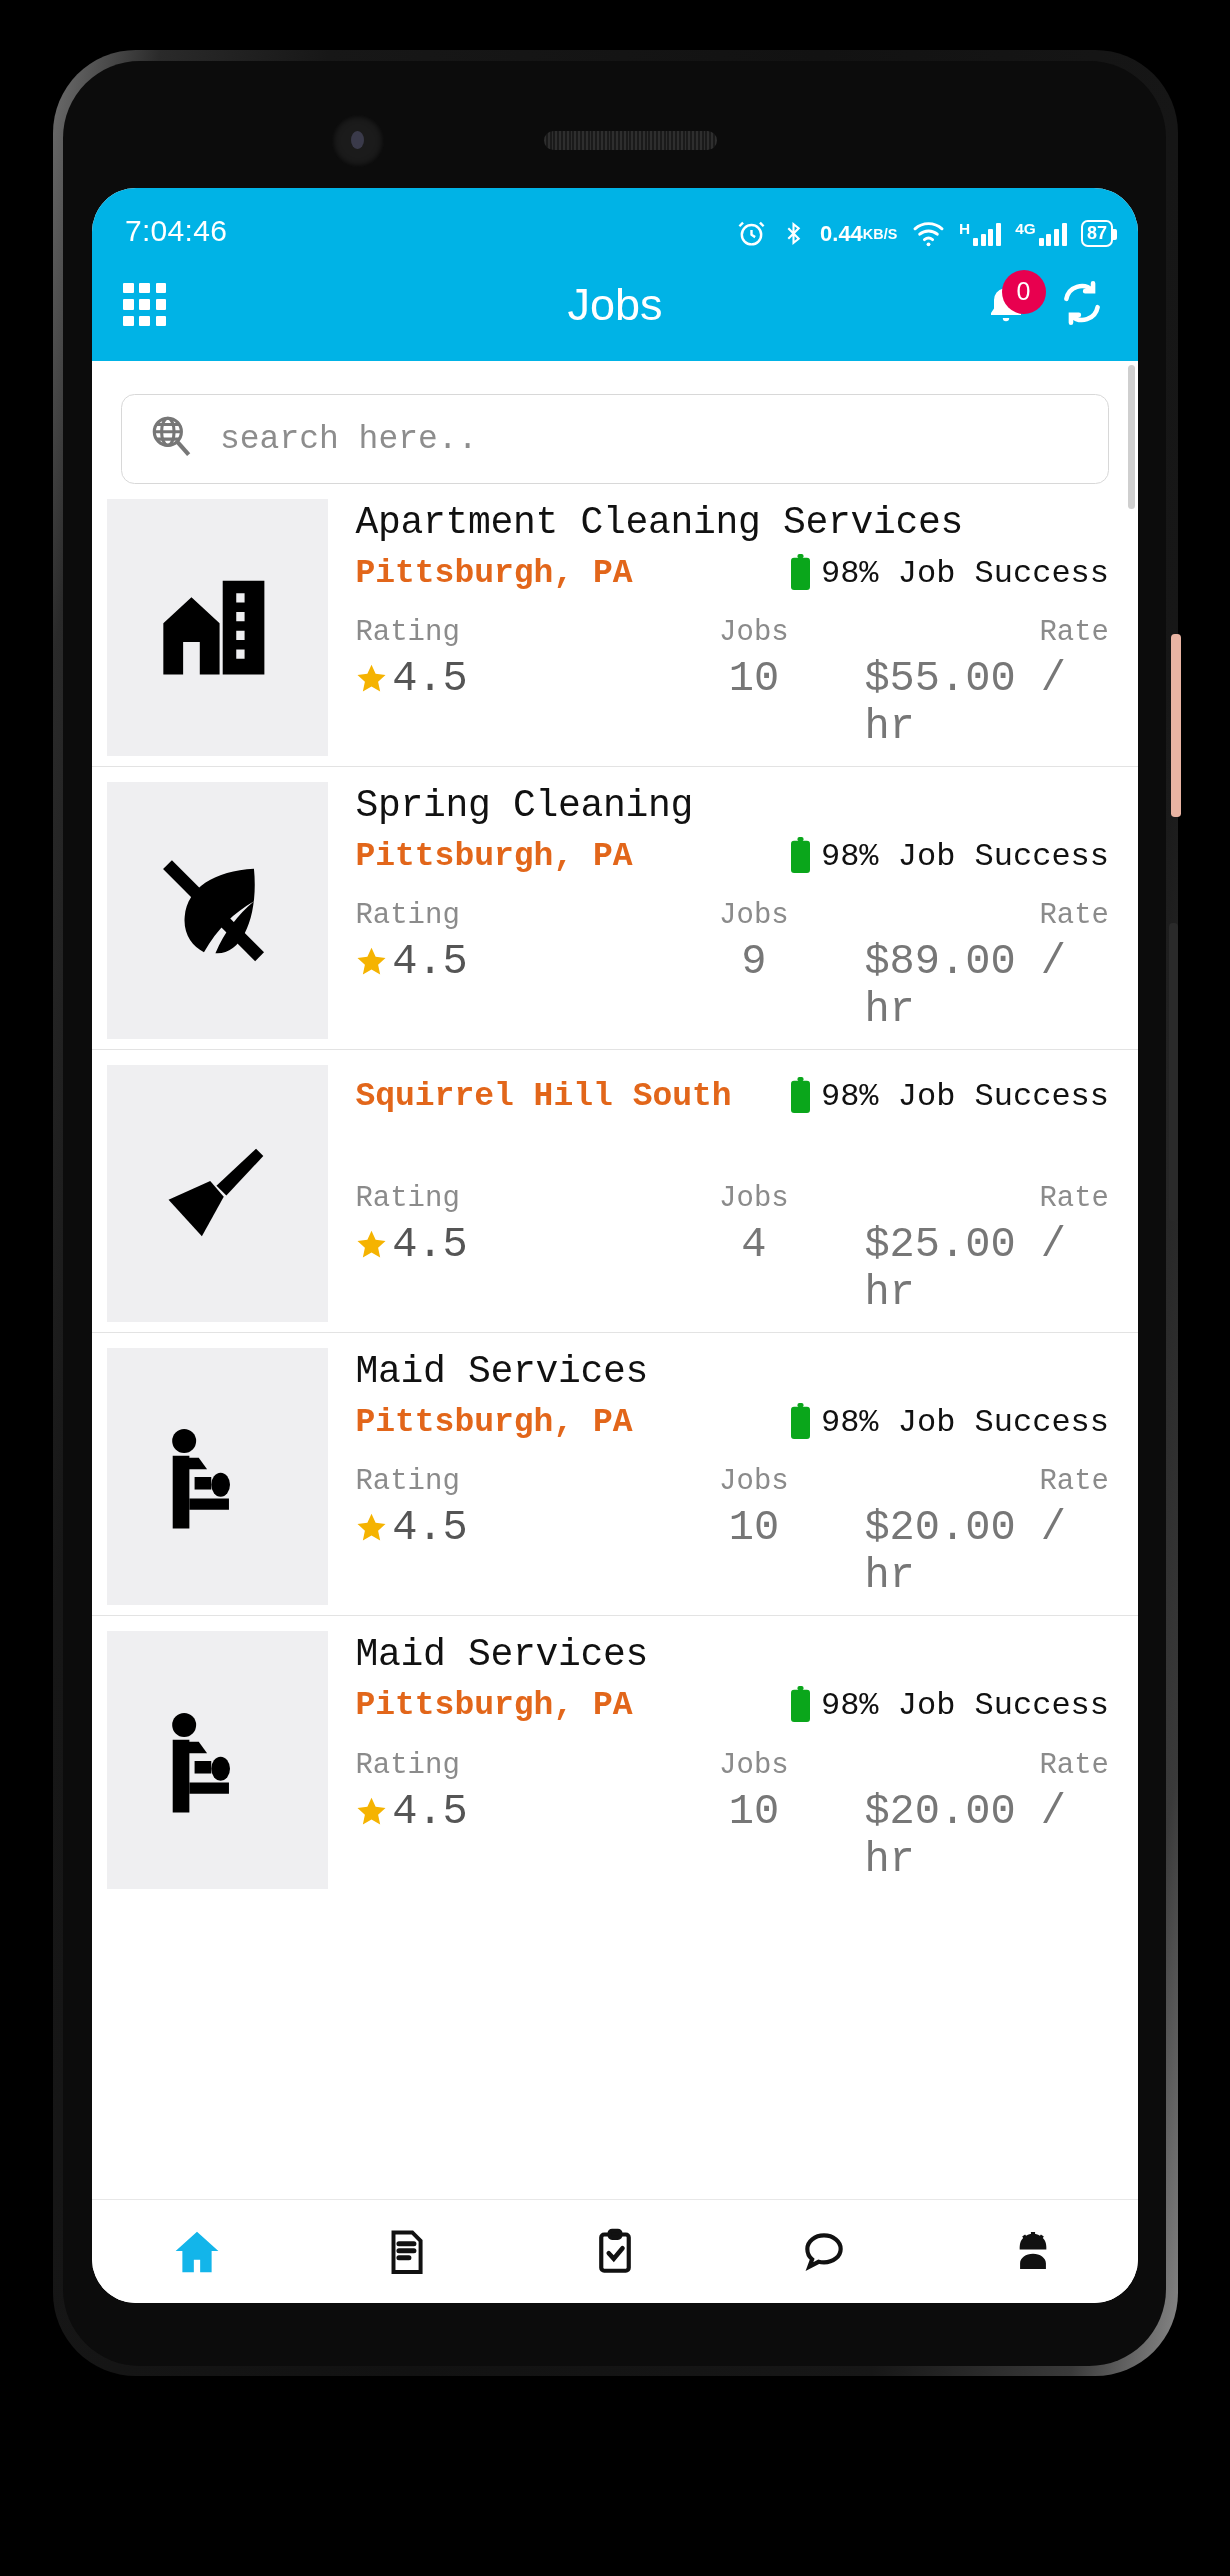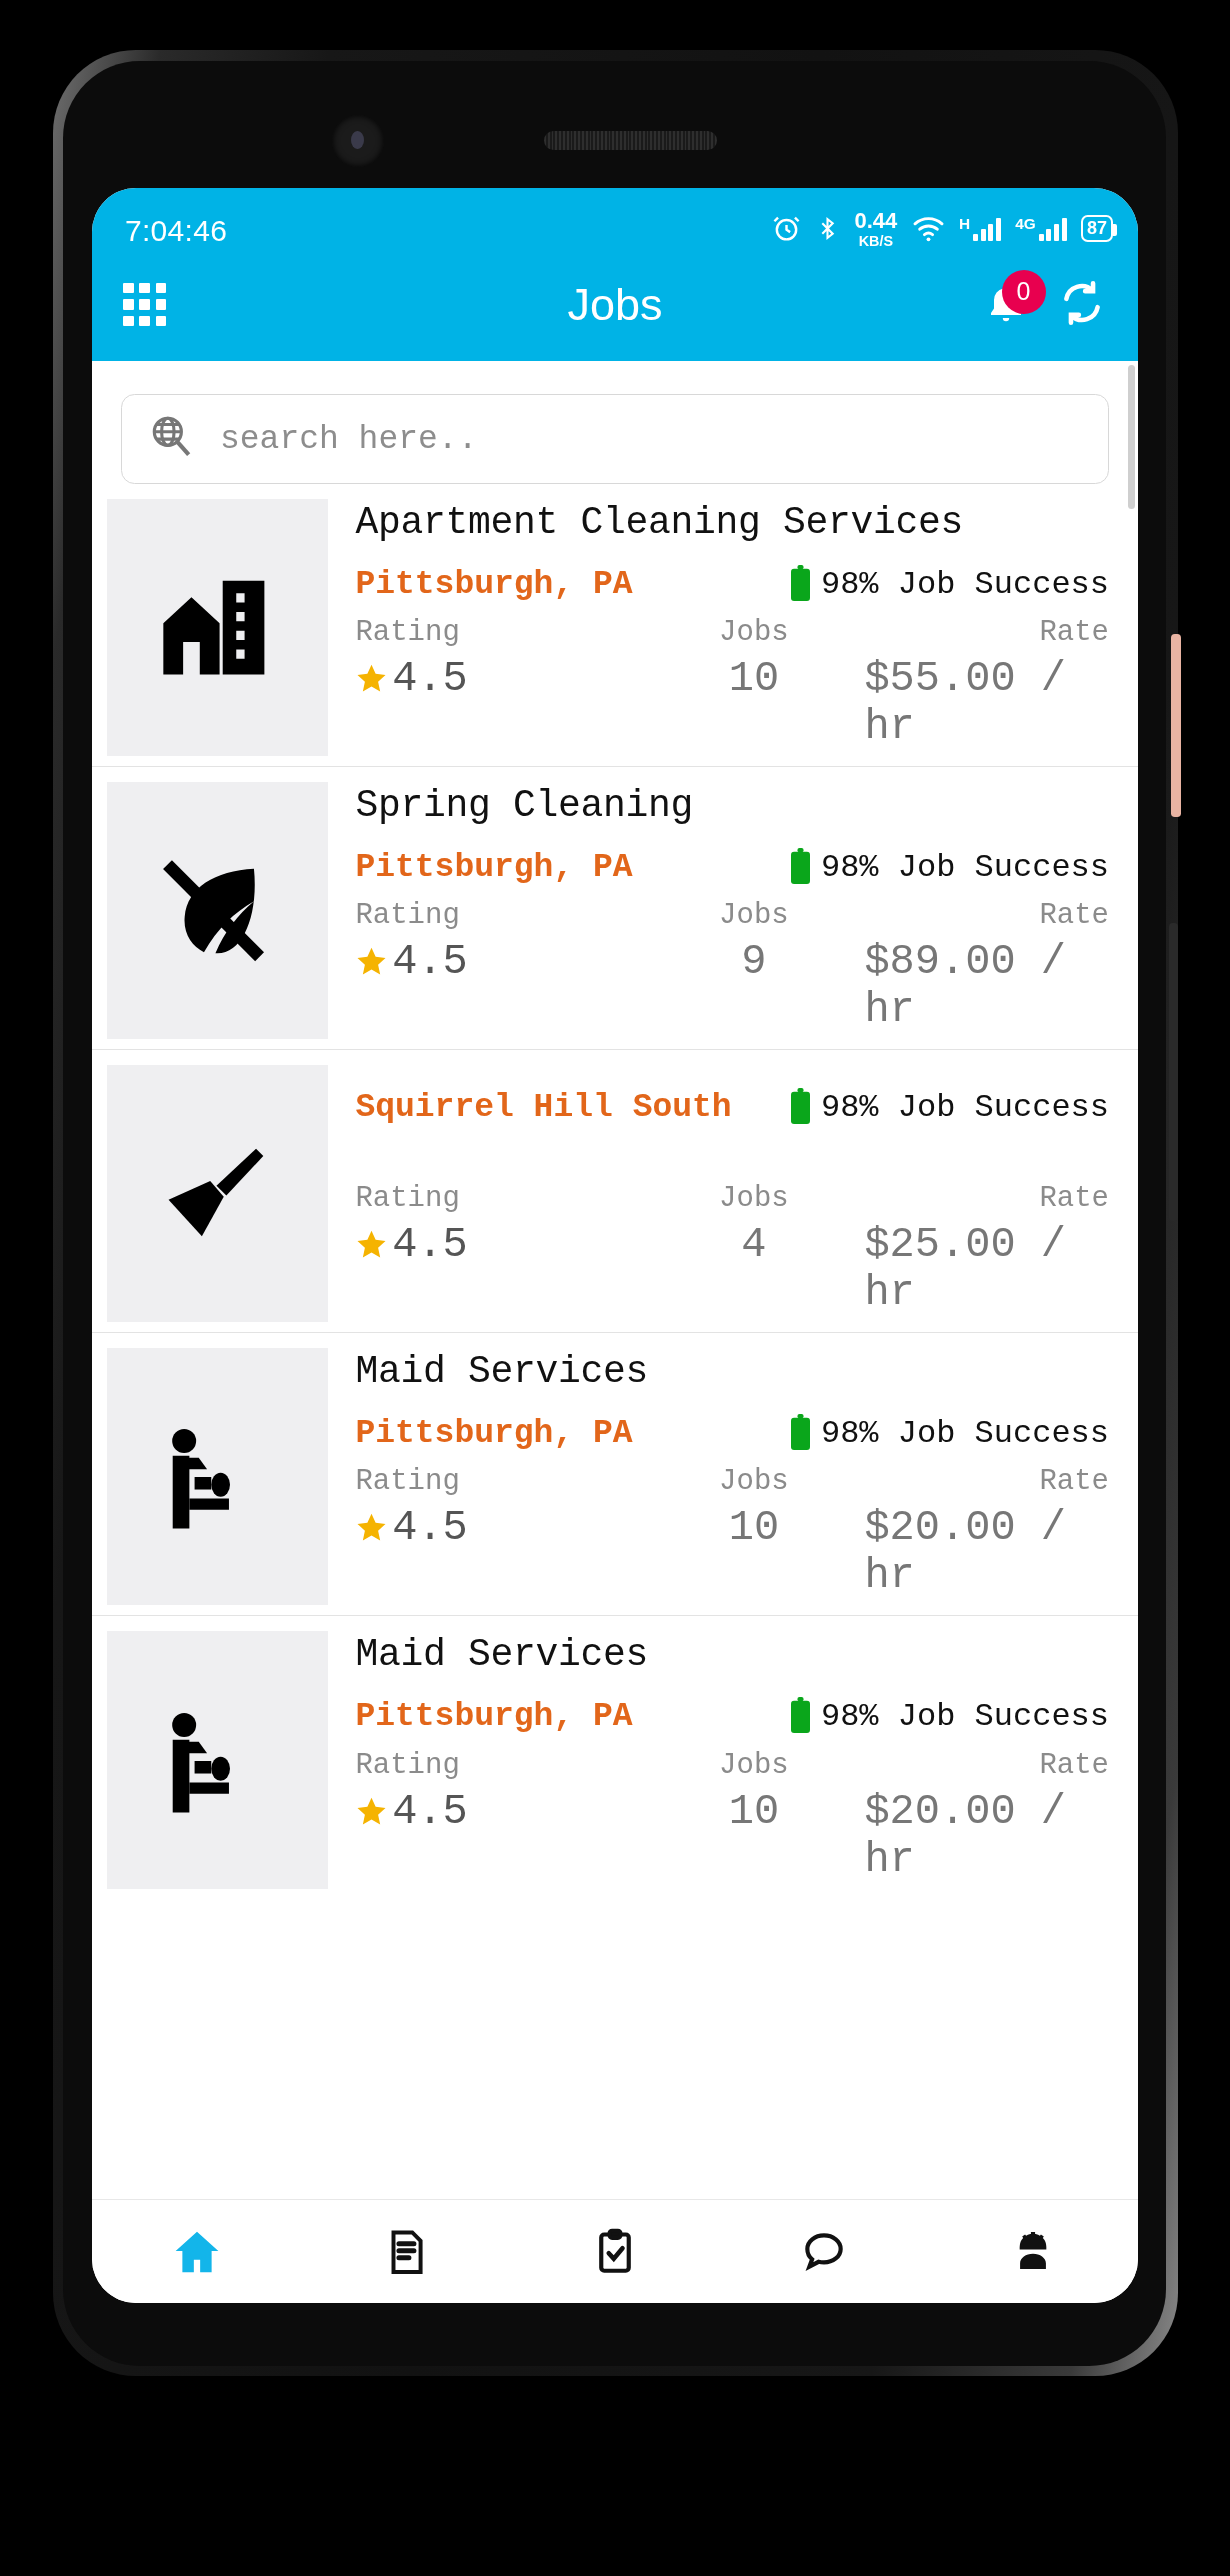--- a/index.html
+++ b/index.html
@@ -40,21 +40,21 @@
                border-radius:3.8px; background:#2a2a2a; }
 
   
   .statusbar{
     height:60px; background:#00b3e6; display:flex; align-items:flex-end;
     padding:0 25px 0 33px; color:#fff;
   }
   .clock{ font-size:30px; letter-spacing:0.3px; }
   .sb-right{ margin-left:auto; display:flex; align-items:center; gap:14.4px; }
   .sb-ico{ display:flex; align-items:center; }
-  .net-speed{ display:flex; flex-direction:column; align-items:center; line-height:1;
+  .net-speed{ display:flex; flex-direction:row; align-items:center; line-height:1;
               font-weight:bold; }
   .net-speed .n{ font-size:22px; }
   .net-speed .u{ font-size:14.4px; margin-top:1.9px; }
   .bars{ display:flex; align-items:flex-end; gap:2.9px; height:23px; }
   .bars i{ display:block; width:4.8px; background:#fff; border-radius:1px; }
   .bars i:nth-child(1){ height:7.7px; } .bars i:nth-child(2){ height:12.5px; }
   .bars i:nth-child(3){ height:17.3px; } .bars i:nth-child(4){ height:23px; }
   .sig{ display:flex; align-items:flex-end; gap:2.9px; }
   .sig .lbl{ font-size:15.4px; font-weight:bold; line-height:1; margin-bottom:9.6px; }
   .batt{ display:flex; align-items:center; border:2.4px solid #fff; border-radius:6.7px;
@@ -88,21 +88,21 @@
   }
   .search-ph{ font-size:33px; color:#8d8d8d; margin-left:23px; }
 
   
   .card{ display:flex; padding:0; border-bottom:1.9px solid #e3e3e3; height:283px; }
   .card:last-child{ border-bottom:none; }
   .thumb{ width:221px; min-width:221px; background:#efeff1; margin:15.4px 0 9.6px 15.4px;
           display:flex; align-items:center; justify-content:center; }
   .card-body{ flex:1; padding:17.3px 29px 0 27px; display:flex; flex-direction:column; }
   .job-title{ font-size:38px; color:#111; font-weight:400; letter-spacing:-0.3px; }
-  .row2{ display:flex; align-items:center; margin-top:21px; }
+  .row2{ display:flex; align-items:center; margin-top:10px; }
   .loc{ font-size:33px; color:#e2661a; font-weight:bold; }
   .success{ margin-left:auto; display:flex; align-items:center; gap:7.7px; }
   .success .txt{ font-size:32px; color:#111; }
   .stats{ display:flex; margin-top:auto; padding-bottom:15.4px; }
   .stat{ display:flex; flex-direction:column; }
   .stat.c1{ width:288px; }
   .stat.c2{ width:221px; align-items:center; }
   .stat.c3{ flex:1; align-items:flex-end; }
   .stat .lbl{ font-size:29px; color:#8b8b8b; }
   .stat .val{ font-size:42px; color:#777; margin-top:5.8px; display:flex; align-items:center; gap:3.8px; }

